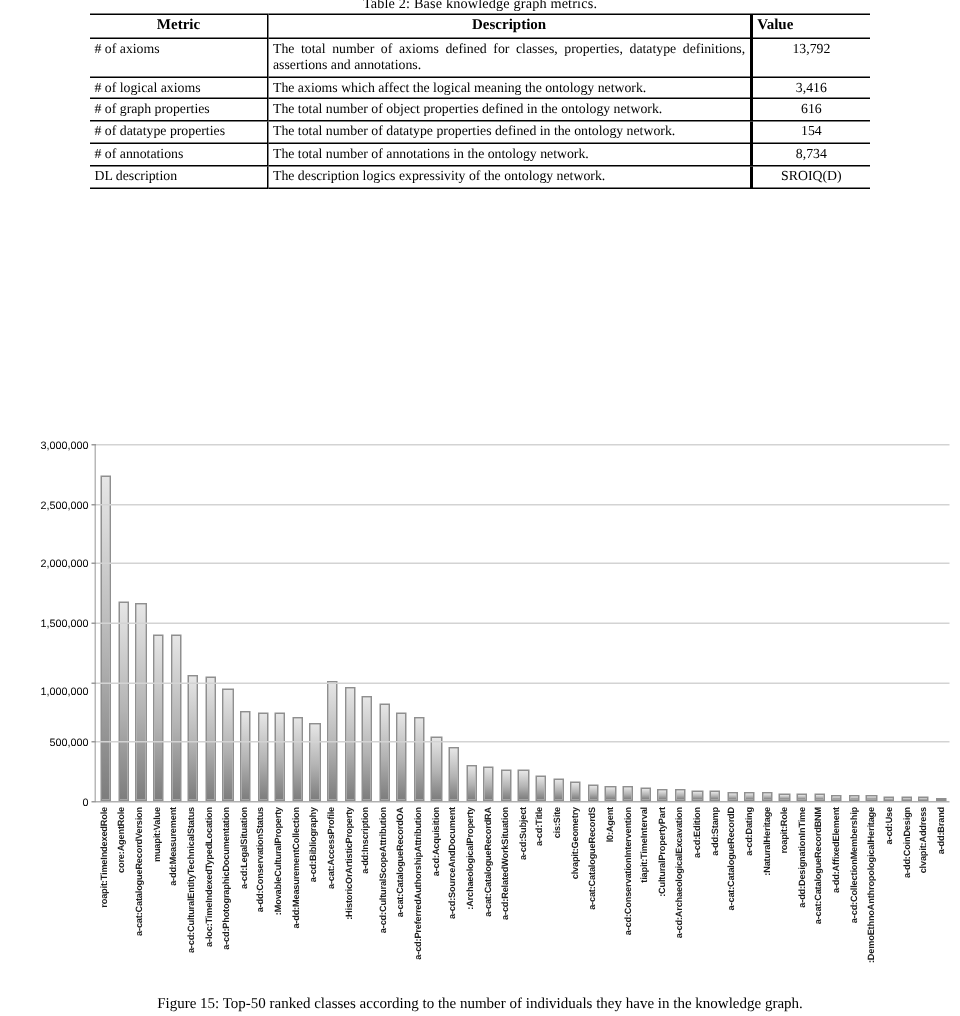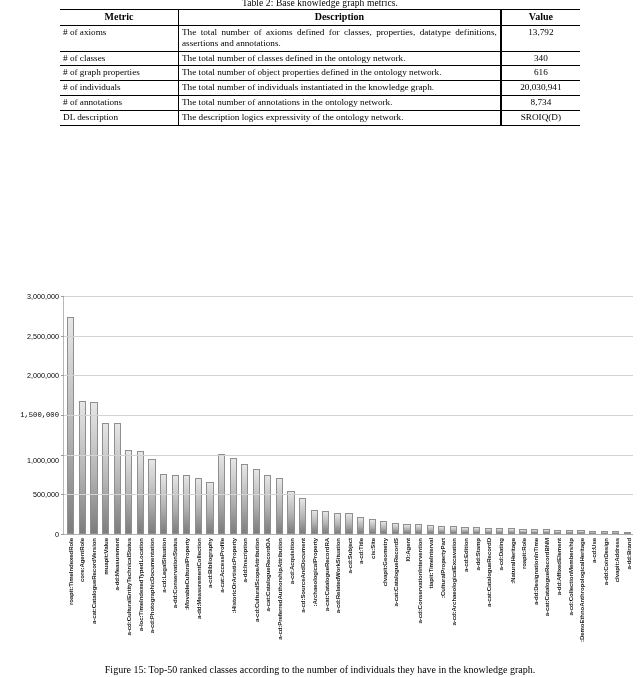--- a/index.html
+++ b/index.html
@@ -45,21 +45,21 @@
     padding-bottom: 2px;
     padding-top: 1px;
   }
   .metrics-table thead tr { border-top: 1.1px solid #000; border-bottom: 1.1px solid #000; }
   .metrics-table tbody tr { border-bottom: .6px solid #000; }
   .metrics-table tbody tr:last-child { border-bottom: 1.1px solid #000; }
   .col-metric  { width: 116px; border-right: .6px solid #000; }
   .col-desc    { width: 330px; }
   .col-value   { width: 74px; text-align: center;
                  border-left: 2.6px double #000; }
-  th.col-value { text-align: center; font-family: Liberation Serif, serif; }
+  th.col-value { text-align: left; font-family: Liberation Serif, serif; }
   .desc-cell   { border-right: 2.6px double #000; }
   .justify { text-align: justify; text-align-last: left; }
   .justify-both { text-align: justify; }
 
   
   .chart-area {
     position: absolute;
     left: 0;
     top: 288px;
     width: 640px;
@@ -172,33 +172,33 @@
       <th class="col-value">Value</th>
     </tr>
   </thead>
   <tbody>
     <tr>
       <td class="col-metric justify"># of axioms</td>
       <td class="col-desc desc-cell justify-both">The total number of axioms defined for classes, properties, datatype definitions, assertions and annotations.</td>
       <td class="col-value">13,792</td>
     </tr>
     <tr>
-      <td class="col-metric justify"># of classes</td>
-      <td class="col-desc desc-cell justify-both">The total number of classes defined in the ontology network.</td>
-      <td class="col-value">340</td>
+      <td class="col-metric justify-both"># of logical axioms</td>
+      <td class="col-desc desc-cell justify-both">The axioms which affect the logical meaning the ontology network.</td>
+      <td class="col-value">3,416</td>
     </tr>
     <tr>
       <td class="col-metric justify-both"># of graph properties</td>
       <td class="col-desc desc-cell justify-both">The total number of object properties defined in the ontology network.</td>
       <td class="col-value">616</td>
     </tr>
     <tr>
-      <td class="col-metric justify"># of individuals</td>
-      <td class="col-desc desc-cell justify-both">The total number of individuals instantiated in the knowledge graph.</td>
-      <td class="col-value">20,030,941</td>
+      <td class="col-metric justify-both"># of datatype properties</td>
+      <td class="col-desc desc-cell justify-both">The total number of datatype properties defined in the ontology network.</td>
+      <td class="col-value">154</td>
     </tr>
     <tr>
       <td class="col-metric justify"># of annotations</td>
       <td class="col-desc desc-cell justify-both">The total number of annotations in the ontology network.</td>
       <td class="col-value">8,734</td>
     </tr>
     <tr>
       <td class="col-metric justify">DL description</td>
       <td class="col-desc desc-cell justify-both">The description logics expressivity of the ontology network.</td>
       <td class="col-value">SROIQ(D)</td>
@@ -369,21 +369,21 @@
       <div class="ytickmark" style="top: 158.667px;"></div>
       <div class="gridline" style="top: 198.333px;"></div>
       <div class="ytickmark" style="top: 198.333px;"></div>
       <div class="gridline axis-zero" style="top: 238px;"></div>
       <div class="ytickmark" style="top: 238px;"></div>
     </div>
   <div id="yticks">
       <div class="ytick" style="top: 8px;">3,000,000</div>
       <div class="ytick" style="top: 47.6667px;">2,500,000</div>
       <div class="ytick" style="top: 87.3333px; text-align: right;">2,000,000</div>
-      <div class="ytick" style="top: 127px; font-family: Liberation Mono, monospace;">1,500,000</div>
+      <div class="ytick" style="top: 127px;">1,500,000</div>
       <div class="ytick" style="top: 172px;">1,000,000</div>
       <div class="ytick" style="top: 206.333px;">500,000</div>
       <div class="ytick" style="top: 246px;">0</div>
     </div>
   <div class="xlabels" id="xlabels">
       <div class="xlabel-slot">
         <div class="xlabel">roapit:TimeIndexedRole</div>
       </div>
       <div class="xlabel-slot">
         <div class="xlabel">core:AgentRole</div>

